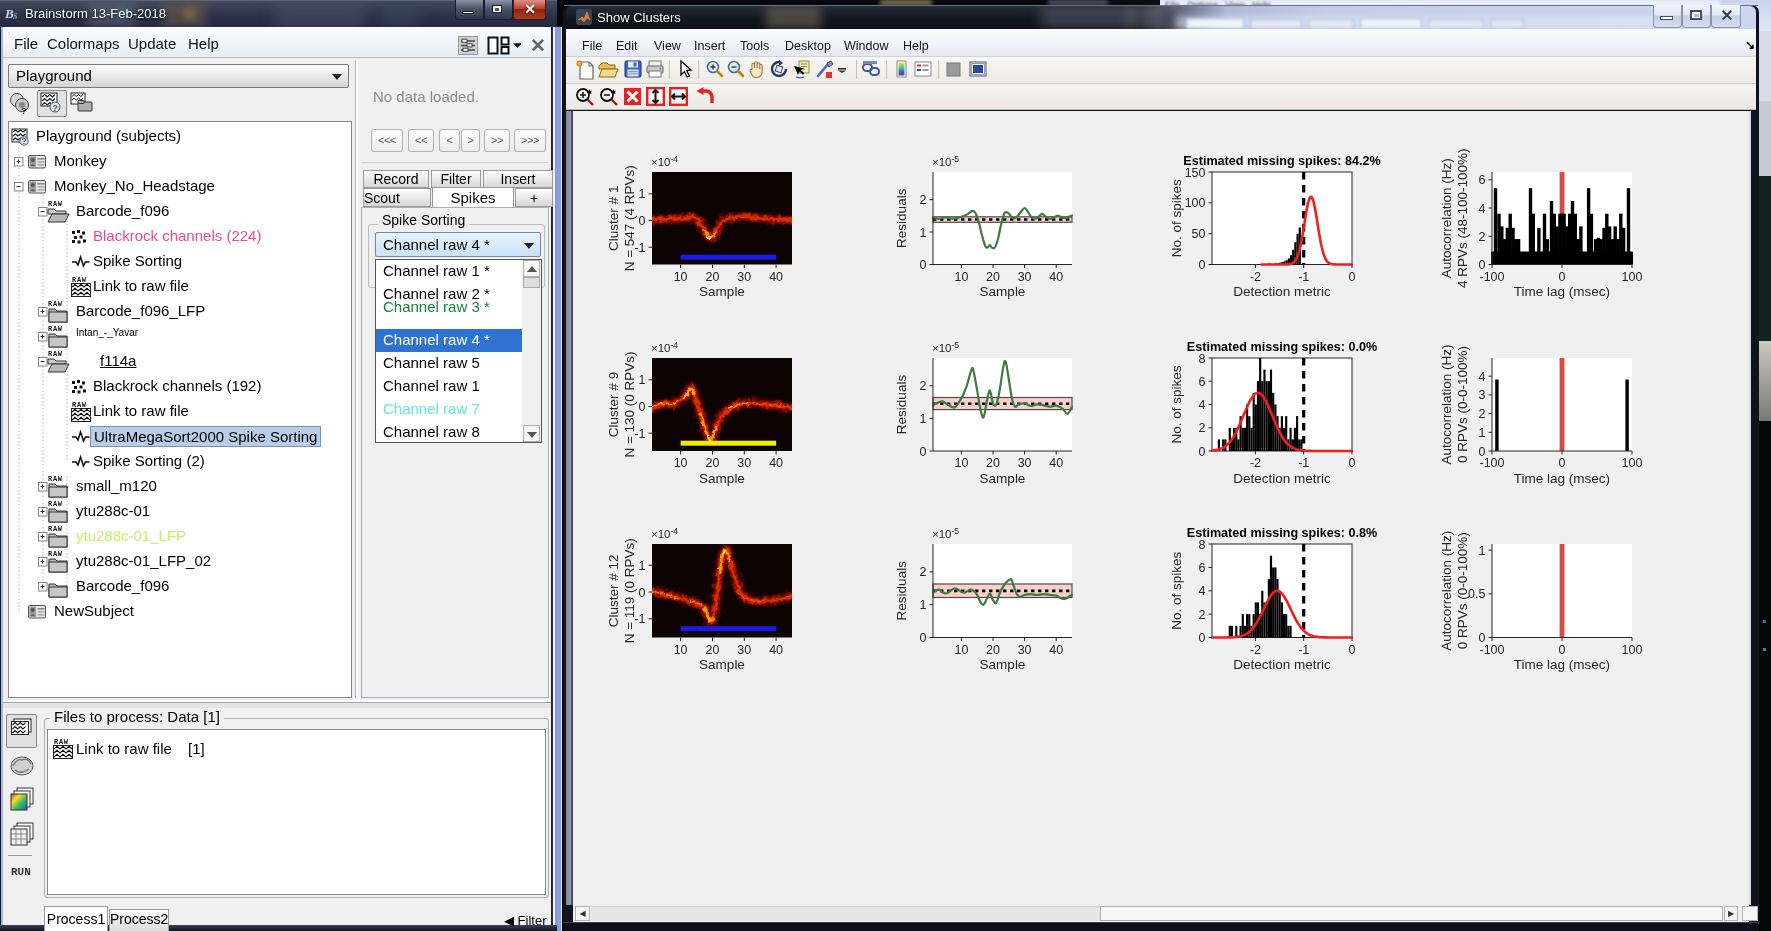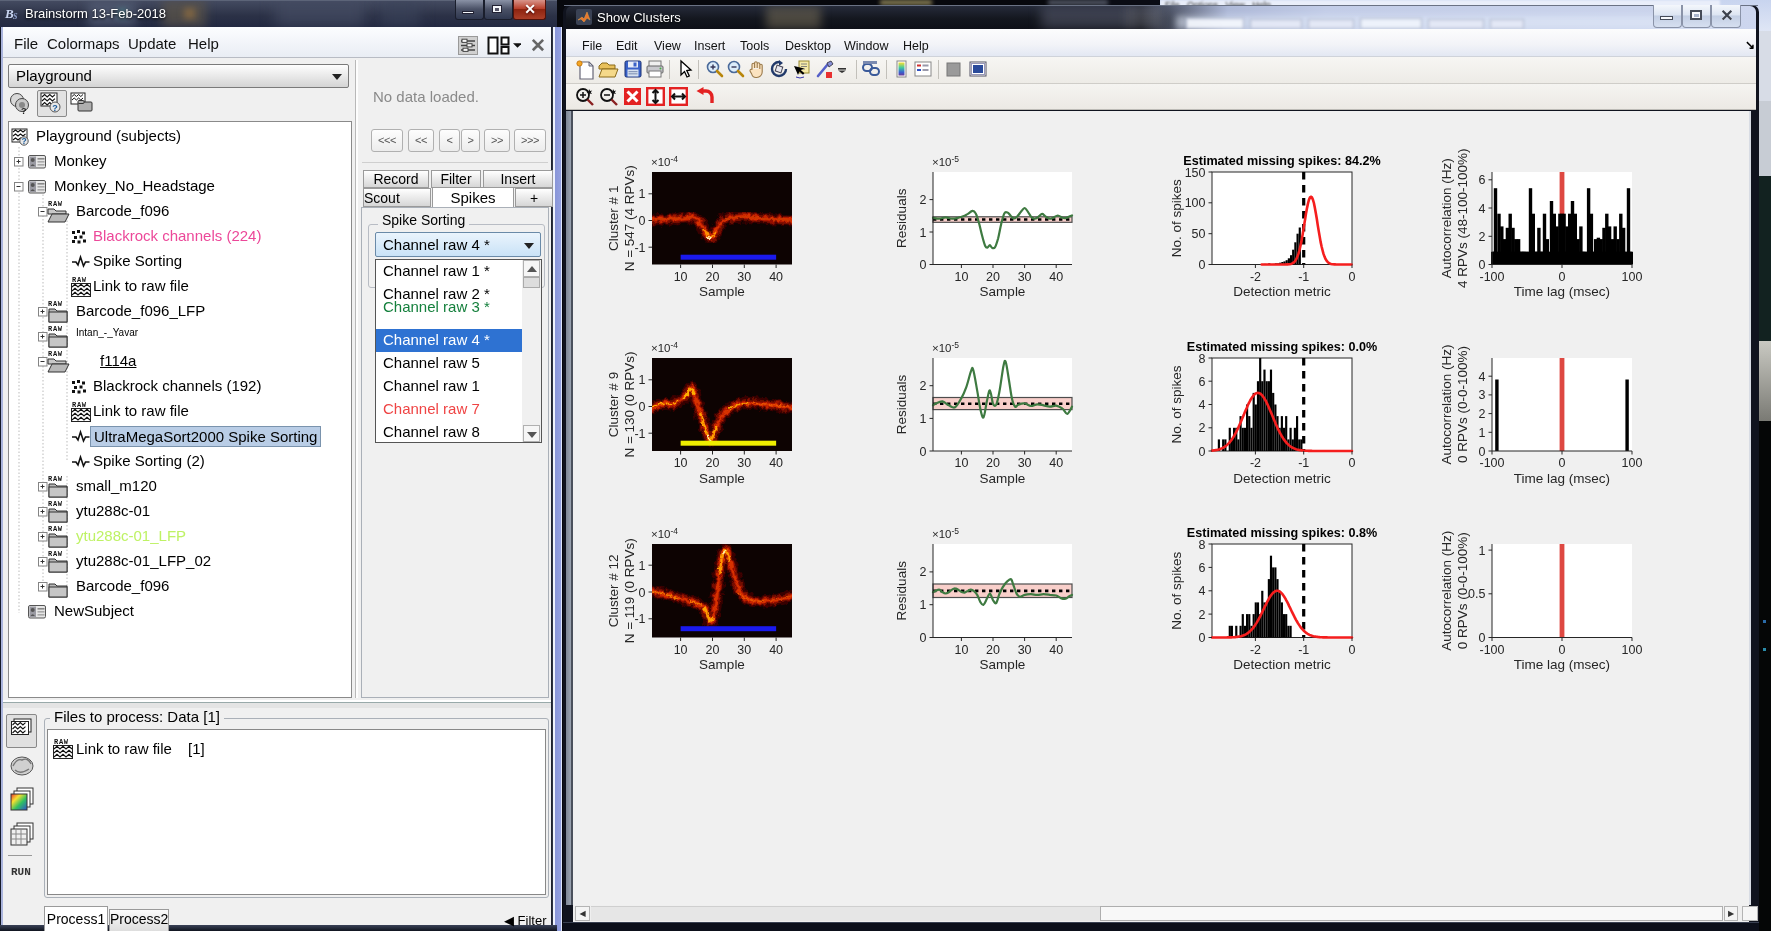--- a/index.html
+++ b/index.html
@@ -323,21 +323,21 @@
 <svg class="abs" style="left:523px;top:242px" width="12" height="8">
     <path d="M1 1 l5 6 5-6z" fill="#222"></path>
   </svg>
 <div class="abs" style="left:375px;top:259px;width:167px;height:184px;background:#fff;border:1px solid #555"></div>
 <div class="abs" style="left:383px;top:262px;font-size:15px;color:#000">Channel raw 1 *</div>
 <div class="abs" style="left:383px;top:285px;font-size:15px;color:#000">Channel raw 2 *</div>
 <div class="abs" style="left:383px;top:298px;font-size:15px;color:#15803d">Channel raw 3 *</div>
 <div class="abs" style="left:376px;top:329px;width:146px;height:23px;background:#2e72d2;color:#fff;font-size:15px;line-height:22px;padding-left:7px">Channel raw 4 *</div>
 <div class="abs" style="left:383px;top:354px;font-size:15px;color:#000">Channel raw 5</div>
 <div class="abs" style="left:383px;top:377px;font-size:15px;color:#000">Channel raw 1</div>
-<div class="abs" style="left:383px;top:400px;font-size:15px;color:#ef4444">Channel raw 7</div>
+<div class="abs" style="left:383px;top:400px;font-size:15px;color:#5eead4">Channel raw 7</div>
 <div class="abs" style="left:383px;top:423px;font-size:15px;color:#000">Channel raw 8</div>
 <div class="abs" style="left:522px;top:260px;width:19px;height:182px;background:#f0f0f0"></div>
 <div class="abs" style="left:523px;top:260px;width:17px;height:17px;background:#f6f6f6;border:1px solid #b0b0b0"></div>
 <svg class="abs" style="left:527px;top:266px" width="10" height="6">
     <path d="M5 0 L10 6 L0 6 z" fill="#555"></path>
   </svg>
 <div class="abs" style="left:523px;top:277px;width:17px;height:11px;background:#ddd;border:1px solid #aaa"></div>
 <div class="abs" style="left:523px;top:425px;width:17px;height:17px;background:#f6f6f6;border:1px solid #b0b0b0"></div>
 <svg class="abs" style="left:527px;top:432px" width="10" height="6">
     <path d="M5 6 L10 0 L0 0 z" fill="#555"></path>

